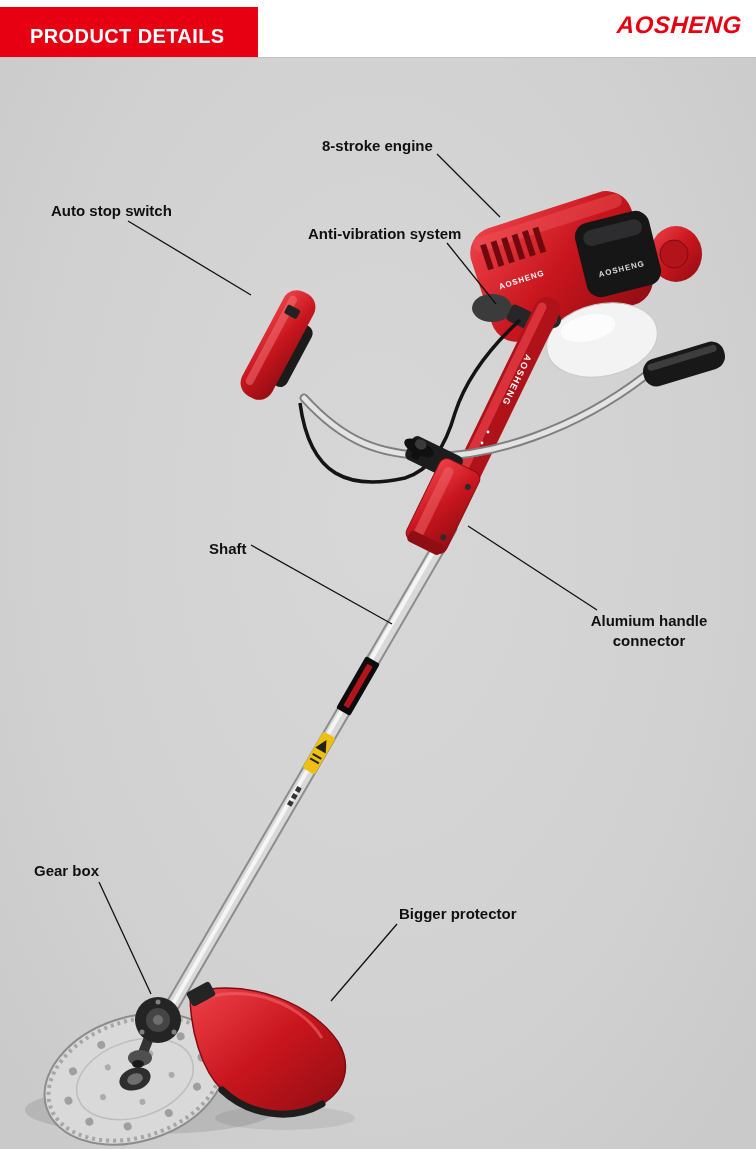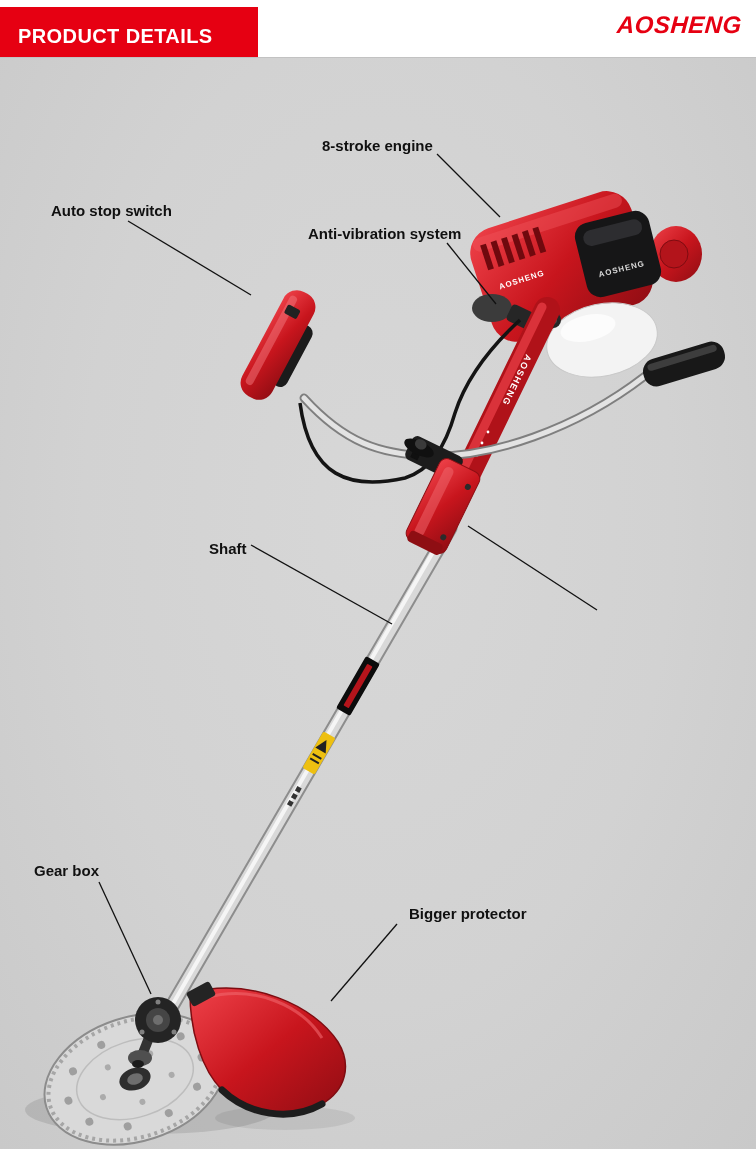--- a/index.html
+++ b/index.html
@@ -2,21 +2,21 @@
 <html><head>
 <meta charset="utf-8">
 <style>
   html,body{margin:0;padding:0;}
   body{font-family:"Liberation Sans",sans-serif;background:#ffffff;}
   .page{position:relative;width:756px;height:1149px;overflow:hidden;background:#fff;}
 
   
   .header{position:relative;width:756px;height:57px;background:#ffffff;}
   .header-badge{position:absolute;left:0;top:7px;width:258px;height:59px;background:#e60012;
-    display:flex;align-items:center;padding-left:18px;box-sizing:border-box;}
+    display:flex;align-items:center;padding-left:30px;box-sizing:border-box;}
   .header-badge span{color:#ffffff;font-size:20px;font-weight:800;letter-spacing:.4px;}
   .brand{position:absolute;right:14px;top:11px;color:#e60012;font-size:24px;font-weight:800;
     font-style:italic;letter-spacing:.5px;transform:skewX(-4deg);}
 
   
   .figure{position:relative;width:756px;height:1092px;
     background:radial-gradient(ellipse at 50% 42%, #d7d7d7 0%, #d2d2d2 55%, #c9c9c9 100%);
     border-top:1px solid #c2c2c2;box-sizing:border-box;}
   .figure svg{position:absolute;left:0;top:0;}
 
@@ -202,16 +202,17 @@
         <line x1="597" y1="552" x2="468" y2="468"></line>
         <line x1="99" y1="824" x2="151" y2="936"></line>
         <line x1="397" y1="866" x2="331" y2="943"></line>
       </g>
     </svg>
 
     <div class="callout" style="left:322px;top:79px">8-stroke engine</div>
     <div class="callout" style="left:51px;top:144px">Auto stop switch</div>
     <div class="callout" style="left:308px;top:167px">Anti-vibration system</div>
     <div class="callout" style="left:209px;top:482px">Shaft</div>
+    <div class="callout center" style="left:578px;top:553px;width:142px">Alumium handle connector</div>
     <div class="callout" style="left:34px;top:804px">Gear box</div>
-    <div class="callout" style="left:409px;top:847px">Bigger protector</div>
+    <div class="callout" style="left:399px;top:847px">Bigger protector</div>
   </div>
 </div>
 
 </body></html>

